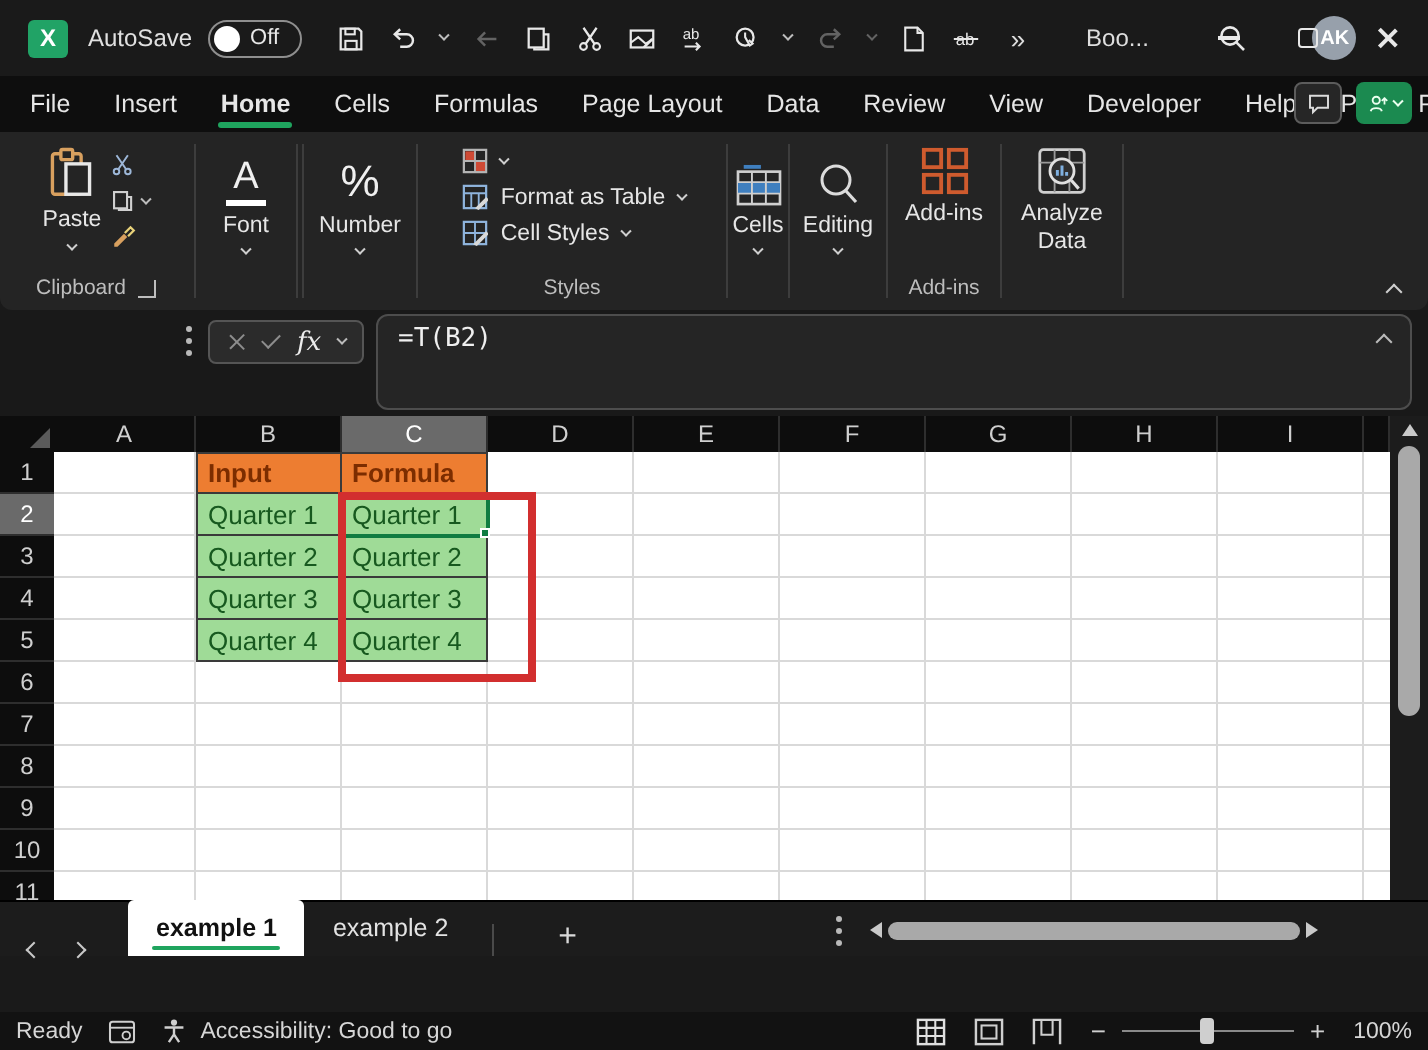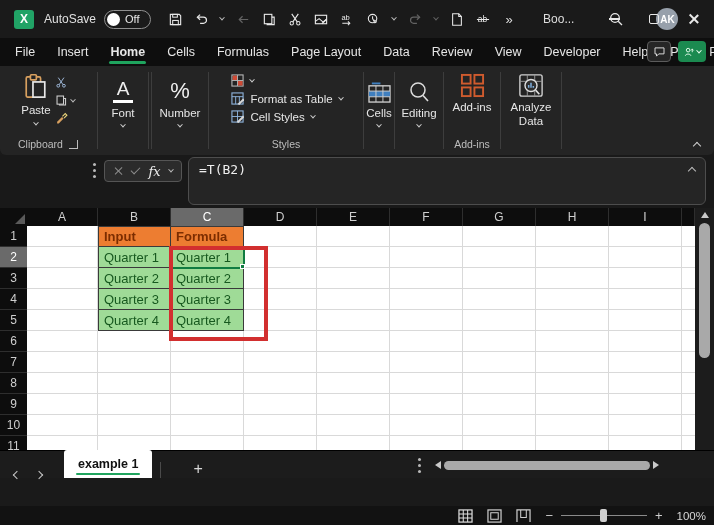--- a/index.html
+++ b/index.html
@@ -641,32 +641,50 @@
     </div>
   </div>
 
   <div class="tabbar">
     <div class="nav-arrows">
       <span class="chv left"></span>
       <span class="chv right"></span>
     </div>
     <div class="sheet-tabs">
         <div class="stab active">example 1</div>
+        <div class="stab">example 2</div>
       </div>
     <div class="tab-divider"></div>
     <span class="add-sheet">+</span>
     <div class="hscroll">
       <div class="dots3 hs-dots"></div>
       <div class="tri left"></div>
       <div class="thumb"></div>
       <div class="tri right"></div>
     </div>
   </div>
 
   <div class="statusbar">
+    <div class="sb-left">
+      <span>Ready</span>
+      <span class="sb-icon">
+        <svg width="14" height="12" viewBox="0 0 16 14">
+            <rect x="1" y="1" width="14" height="12" rx="1.5" fill="none" stroke="#cfcfcf" stroke-width="1.2"></rect>
+            <path d="M1 4.5h14" stroke="#cfcfcf" stroke-width="1.1"></path>
+            <circle cx="10.5" cy="9" r="2.2" fill="none" stroke="#cfcfcf" stroke-width="1.1"></circle>
+          </svg>
+      </span>
+      <span class="sb-icon">
+        <svg width="12" height="13" viewBox="0 0 14 15">
+            <circle cx="7" cy="2.6" r="1.8" fill="#cfcfcf"></circle>
+            <path d="M1.5 5.5h11M7 5.5v4M7 9.5 4 14M7 9.5l3 4.5" fill="none" stroke="#cfcfcf" stroke-width="1.4"></path>
+          </svg>
+      </span>
+      <span style="margin-left:-6px">Accessibility: Good to go</span>
+    </div>
     <div class="sb-right">
       <span class="sb-icon">
         <svg width="15" height="14" viewBox="0 0 16 15">
             <rect x="1" y="1" width="14" height="13" fill="none" stroke="#e0e0e0" stroke-width="1.3"></rect>
             <path d="M1 5.3h14M1 9.6h14M5.6 1v13M10.3 1v13" stroke="#e0e0e0" stroke-width="1.1"></path>
           </svg>
       </span>
       <span class="sb-icon">
         <svg width="15" height="14" viewBox="0 0 16 15">
             <rect x="1" y="1" width="14" height="13" fill="none" stroke="#cfcfcf" stroke-width="1.3"></rect>

